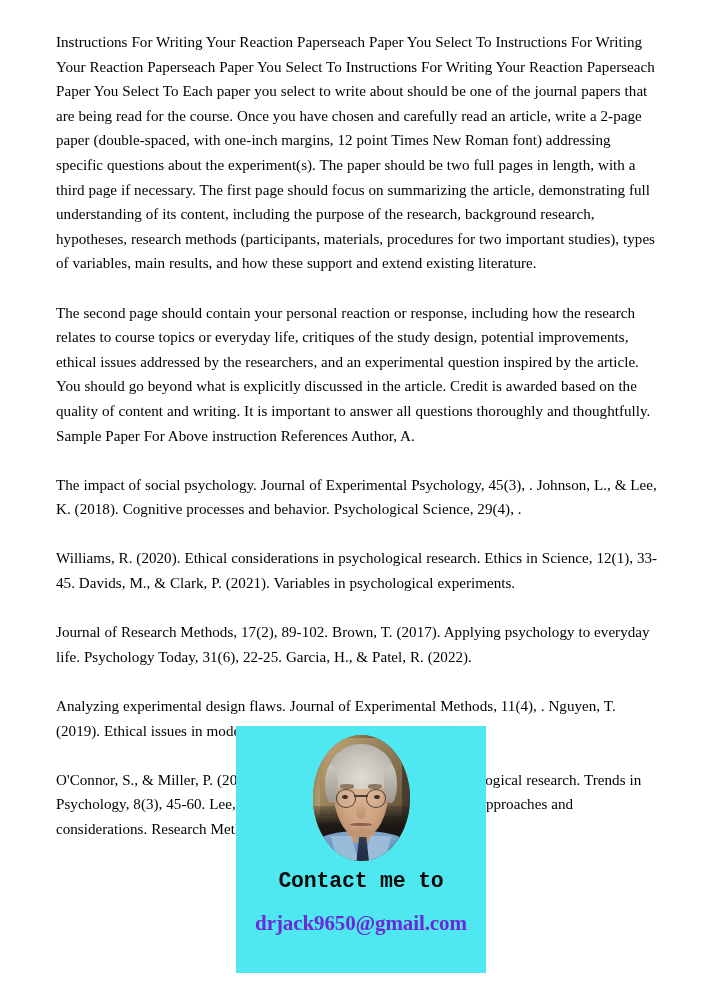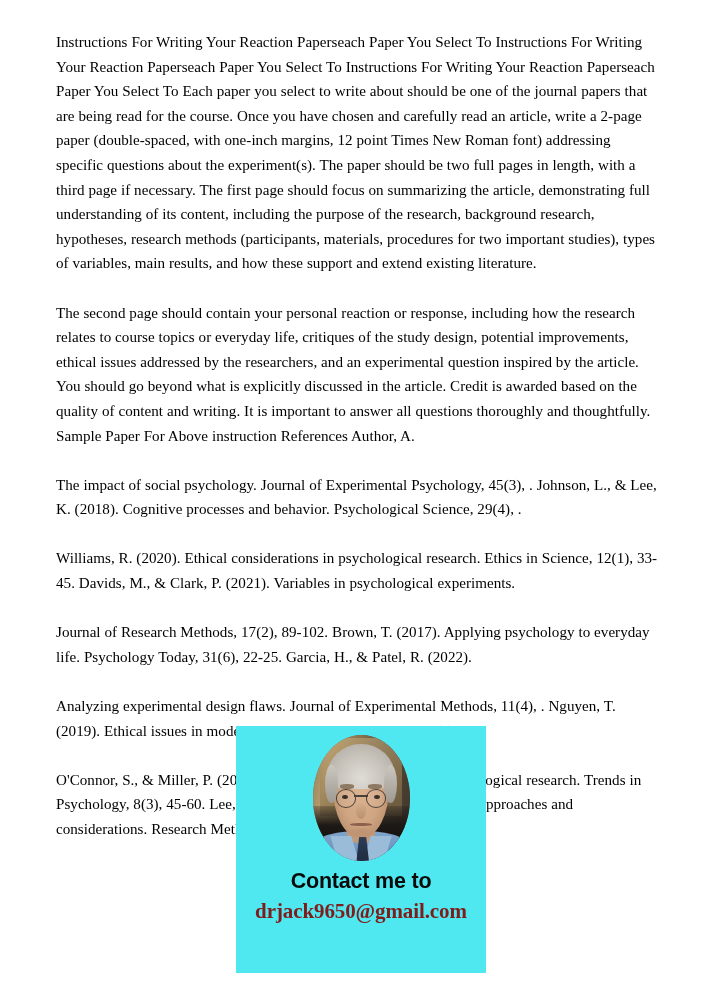--- a/index.html
+++ b/index.html
@@ -196,37 +196,37 @@
     position: absolute;
     left: 34%; top: 74%;
     width: 32%; height: 9%;
     background: radial-gradient(ellipse at 50% 20%, rgba(176,132,100,.35), rgba(176,132,100,0) 70%);
     border-radius: 50%;
   }
 
   #contact-headline {
     margin-top: 6px;
     text-align: center;
-    font-family: Liberation Sans, sans-serif;
+    font-family: Liberation Mono, monospace;
     font-weight: bold;
     font-size: 21.5px;
     line-height: 29px;
     color: #0a0a0a;
     letter-spacing: -0.2px;
   }
   #contact-headline .hl-line { display: block; }
 
   #contact-email {
-    margin-top: 3px;
+    margin-top: 15px;
     text-align: left;
     font-family: "Liberation Serif", "DejaVu Serif", serif;
     font-weight: bold;
     font-size: 21px;
     line-height: 25px;
-    color: #7f1d1d;
+    color: #6d28d9;
     letter-spacing: -0.1px;
   }
 </style>
 </head>
 <body>
 
 <div id="document-page">
 
   <div id="document-body">
     <p class="paragraph">Instructions For Writing Your Reaction Paperseach Paper You Select To Instructions For Writing Your Reaction Paperseach Paper You Select To Instructions For Writing Your Reaction Paperseach Paper You Select To Each paper you select to write about should be one of the journal papers that are being read for the course. Once you have chosen and carefully read an article, write a 2-page paper (double-spaced, with one-inch margins, 12 point Times New Roman font) addressing specific questions about the experiment(s). The paper should be two full pages in length, with a third page if necessary. The first page should focus on summarizing the article, demonstrating full understanding of its content, including the purpose of the research, background research, hypotheses, research methods (participants, materials, procedures for two important studies), types of variables, main results, and how these support and extend existing literature.</p>

